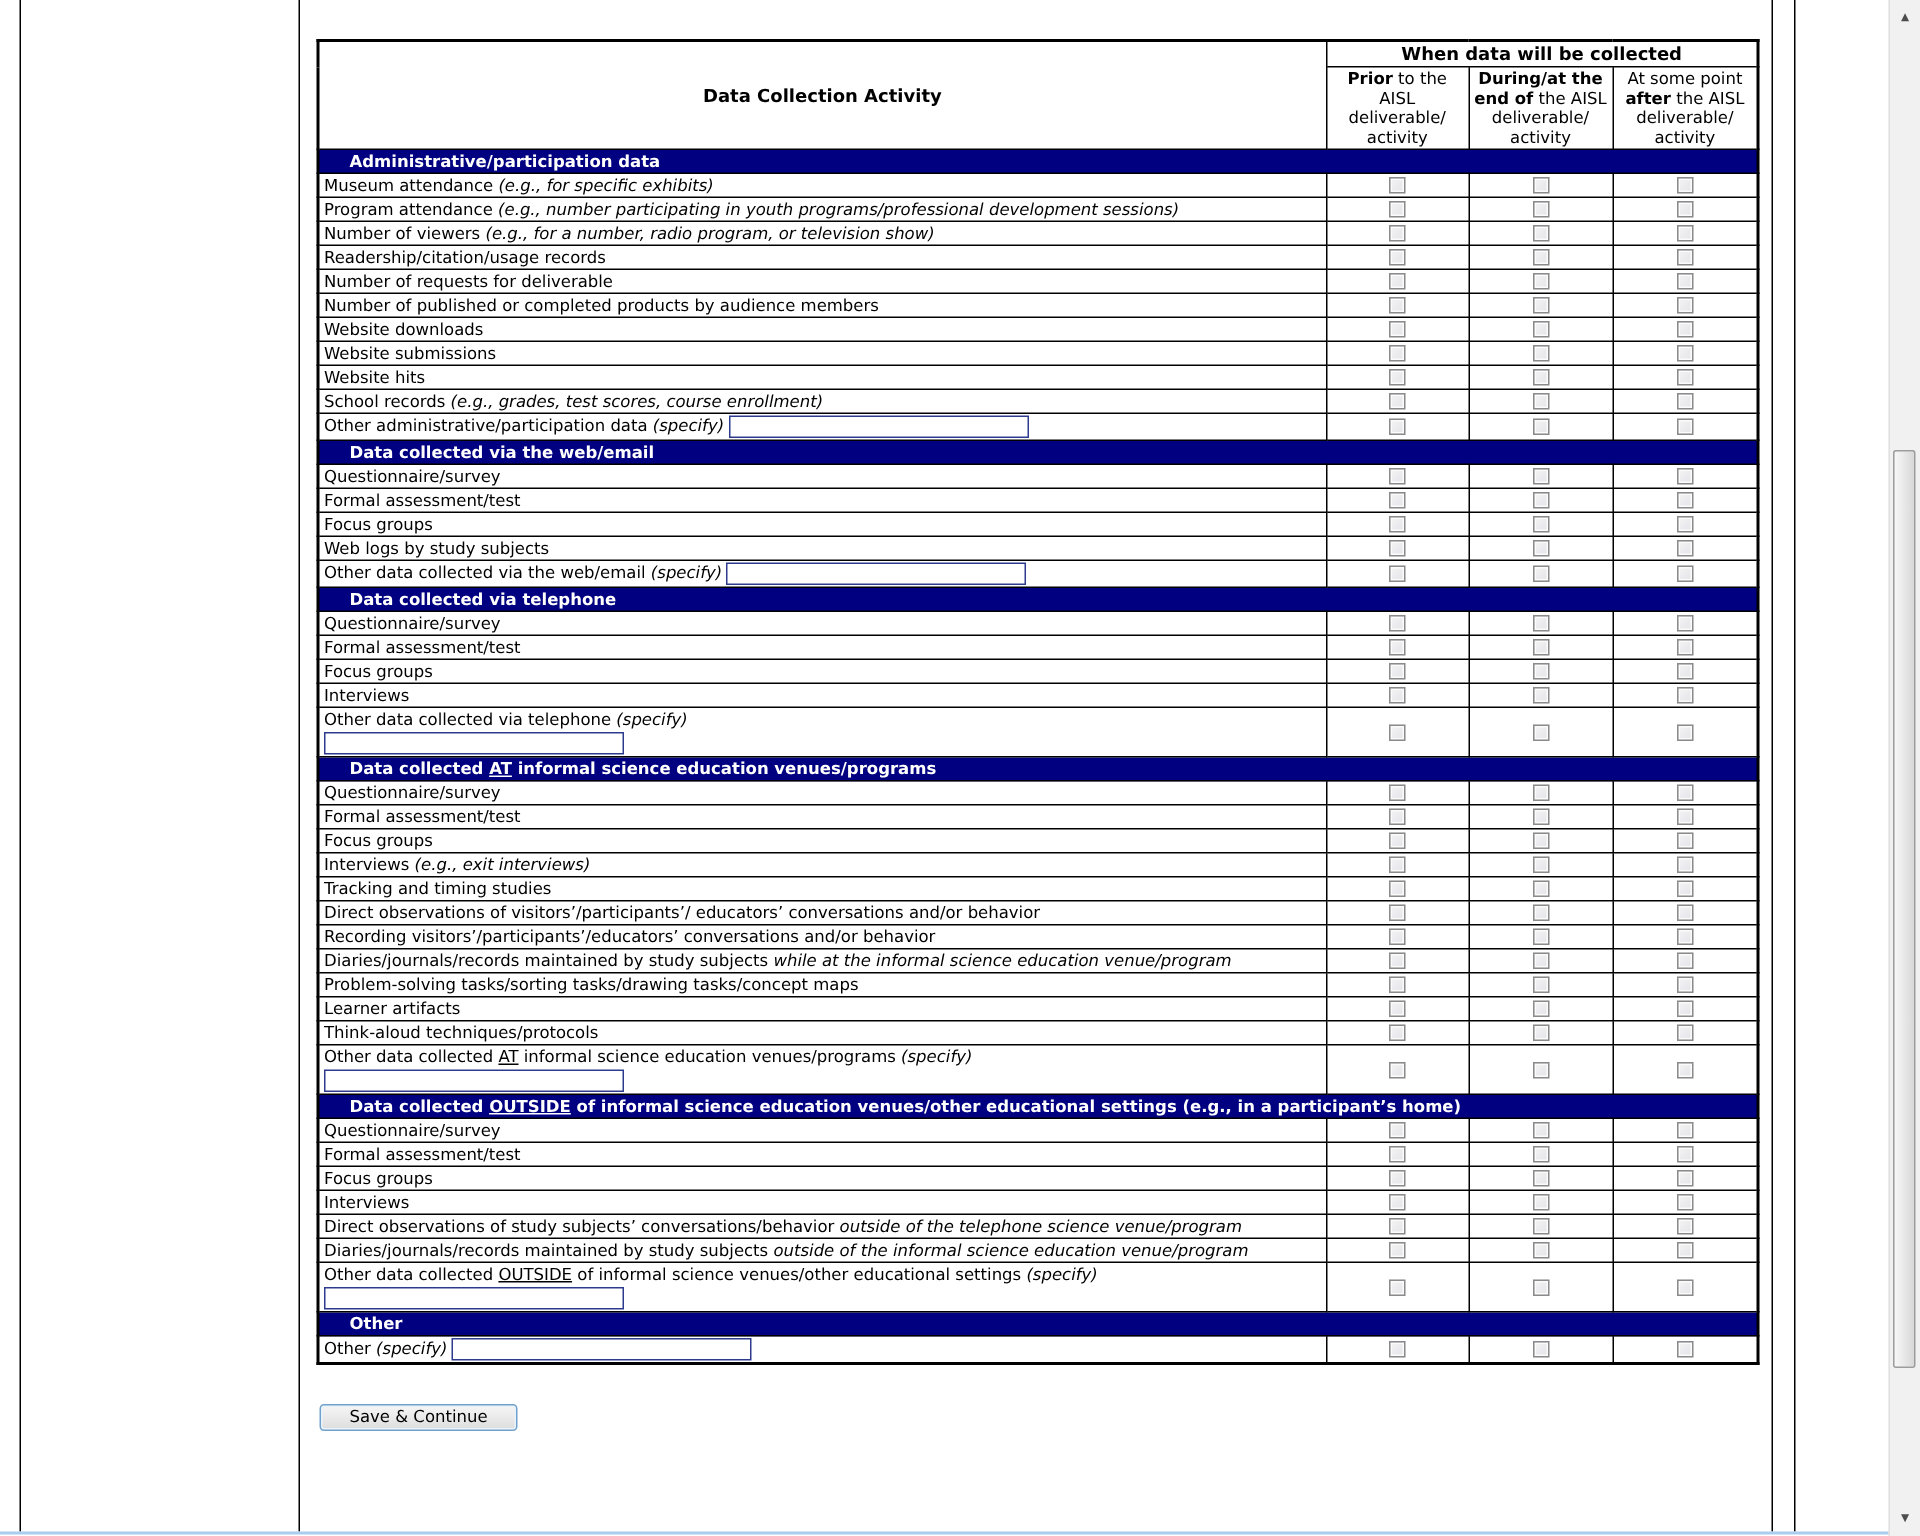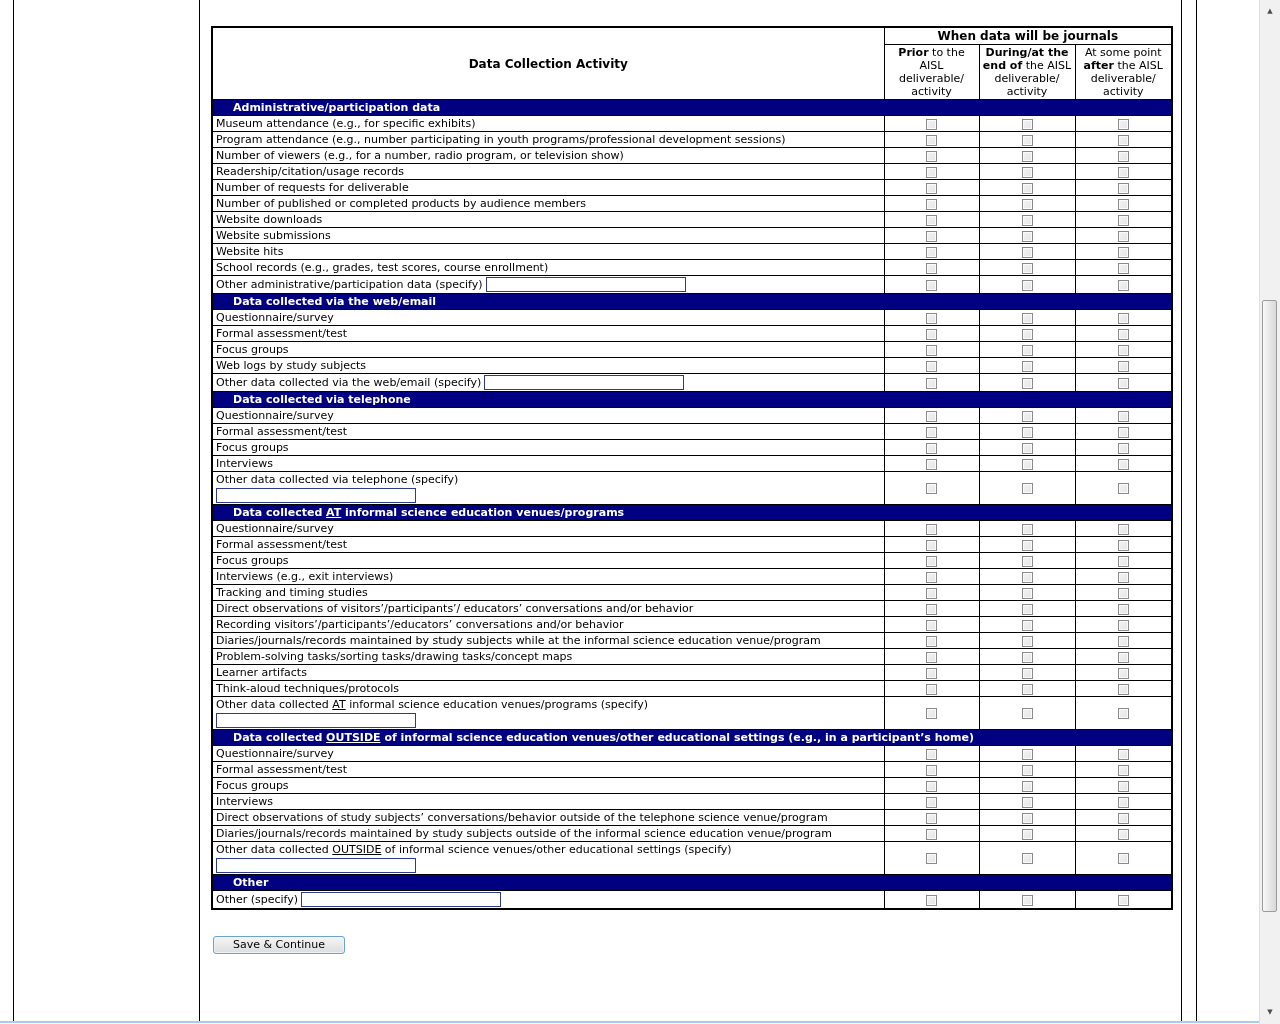--- a/index.html
+++ b/index.html
@@ -15,21 +15,21 @@
   table.dct{border-collapse:collapse;table-layout:fixed;width:961px;border:2px solid #000;font-size:11px;color:#000;}
   table.dct th,table.dct td{border:1px solid #000;padding:1px 3px;vertical-align:middle;}
   th.act-h{font-weight:bold;text-align:center;font-size:12px;background:#fff;margin-top:10px;}
   th.when-h{font-weight:bold;text-align:center;font-size:12px;height:14px;background:#fff;}
   th.timing-col{font-weight:normal;text-align:center;font-size:11px;line-height:13px;height:52px;padding:2px 3px;background:#fff;}
   tr.sec td{background:#000080;color:#fff;font-weight:bold;height:13px;line-height:13px;padding:1px 20px;}
   td.lbl{padding:2px 3px 3px;line-height:13px;background:#fff;}
   td.chk{text-align:center;background:#fff;}
 
   .bd{font-weight:bold;}
-  .it{}
+  .it{font-style:italic;}
   .un{text-decoration:underline;}
 
   input.cb{appearance:none;-webkit-appearance:none;width:11px;height:11px;margin:0;vertical-align:middle;
            border:1px solid #8b8b8b;background:linear-gradient(135deg,#f4f4f4 0%,#e4e4ea 100%);
            box-shadow:inset 0 0 0 1px #fbfbfb;}
   input.spec{height:15px;width:200px;box-sizing:border-box;border:1px solid #2c3b8e;background:#fff;
              font-family:inherit;font-size:11px;padding:0 2px;vertical-align:middle;margin-left:3px;}
   .below{margin-top:2px;}
   .below input.spec{margin-left:0;}
 
@@ -61,21 +61,21 @@
     <table class="dct">
       <colgroup>
         <col style="width:672px">
           <col style="width:95px">
           <col style="width:96px">
           <col style="width:97px">
       </colgroup>
       <thead>
         <tr>
           <th class="act-h" rowspan="2">Data Collection Activity</th>
-          <th class="when-h" colspan="3">When data will be journals</th>
+          <th class="when-h" colspan="3">When data will be collected</th>
         </tr>
         <tr>
           <th class="timing-col"><span class="bd">Prior</span><span> to the AISL deliverable/ activity</span></th>
           <th class="timing-col"><span class="bd">During/at the end of</span><span> the AISL deliverable/ activity</span></th>
           <th class="timing-col"><span>At some point </span><span class="bd">after</span><span> the AISL deliverable/ activity</span></th>
         </tr>
       </thead>
       <tbody id="tbody">
           <tr class="sec">
             <td colspan="4"><span>Administrative/participation data</span></td>

